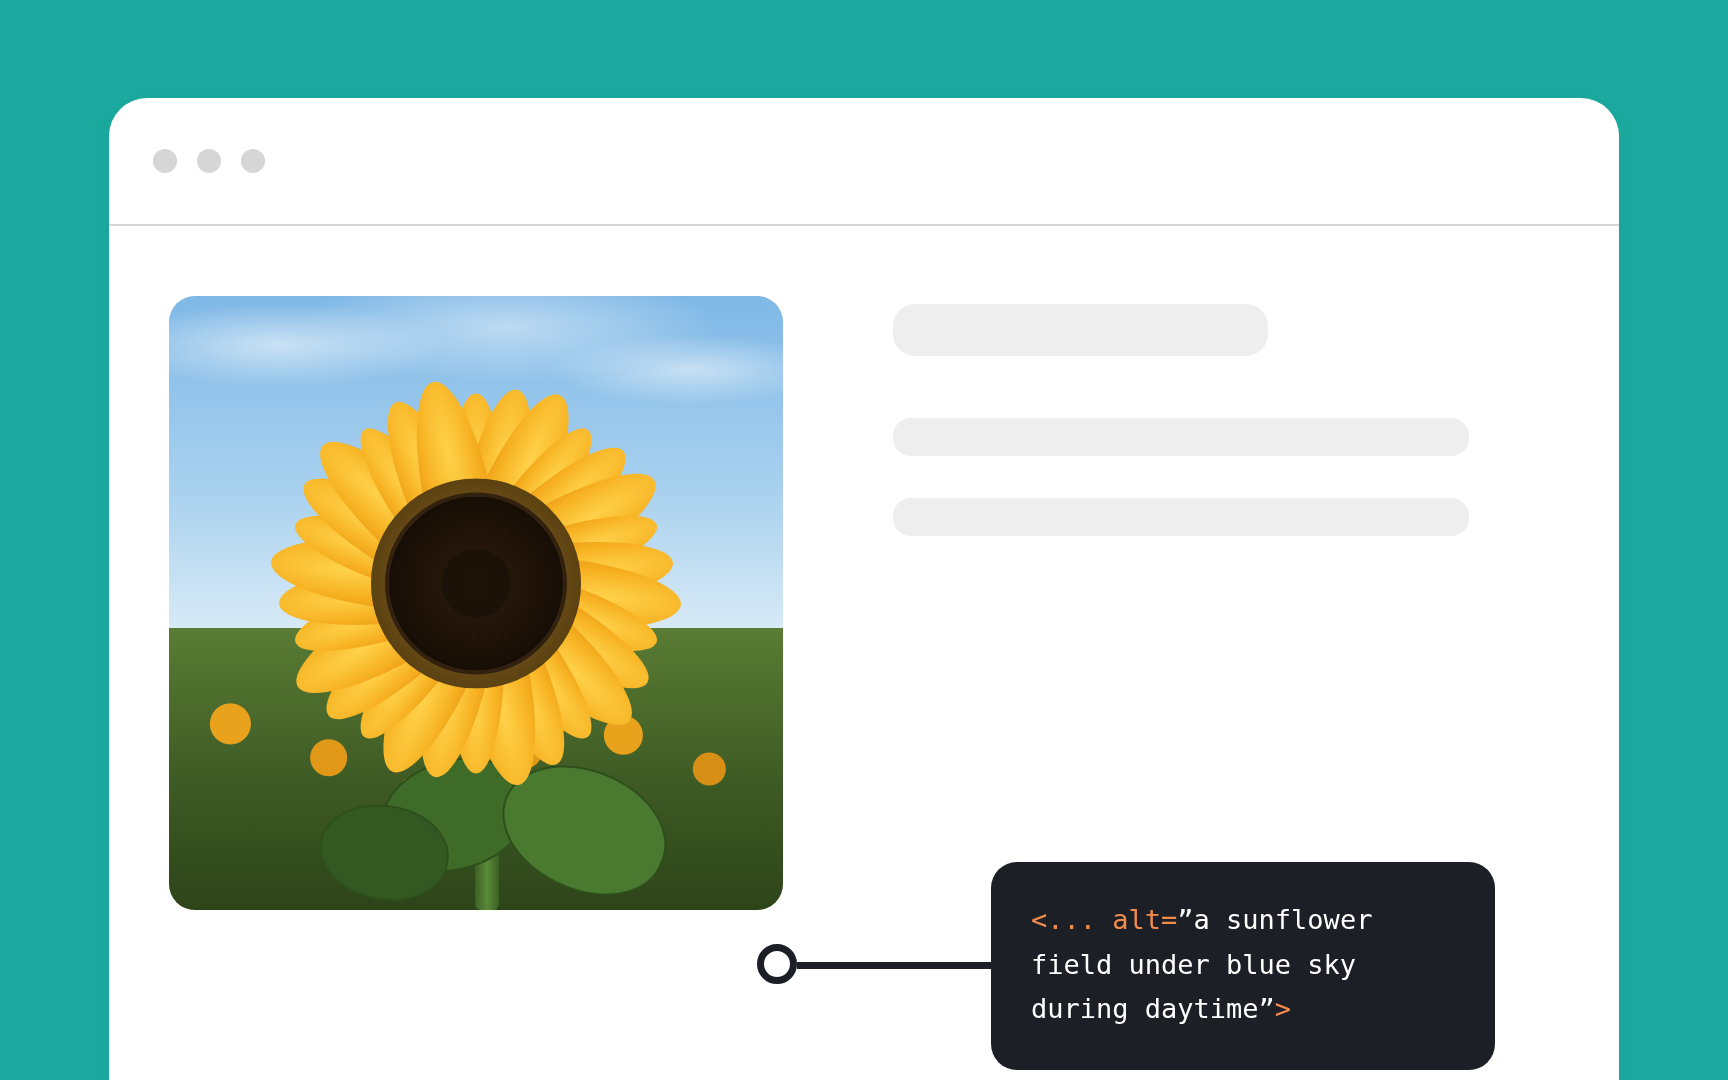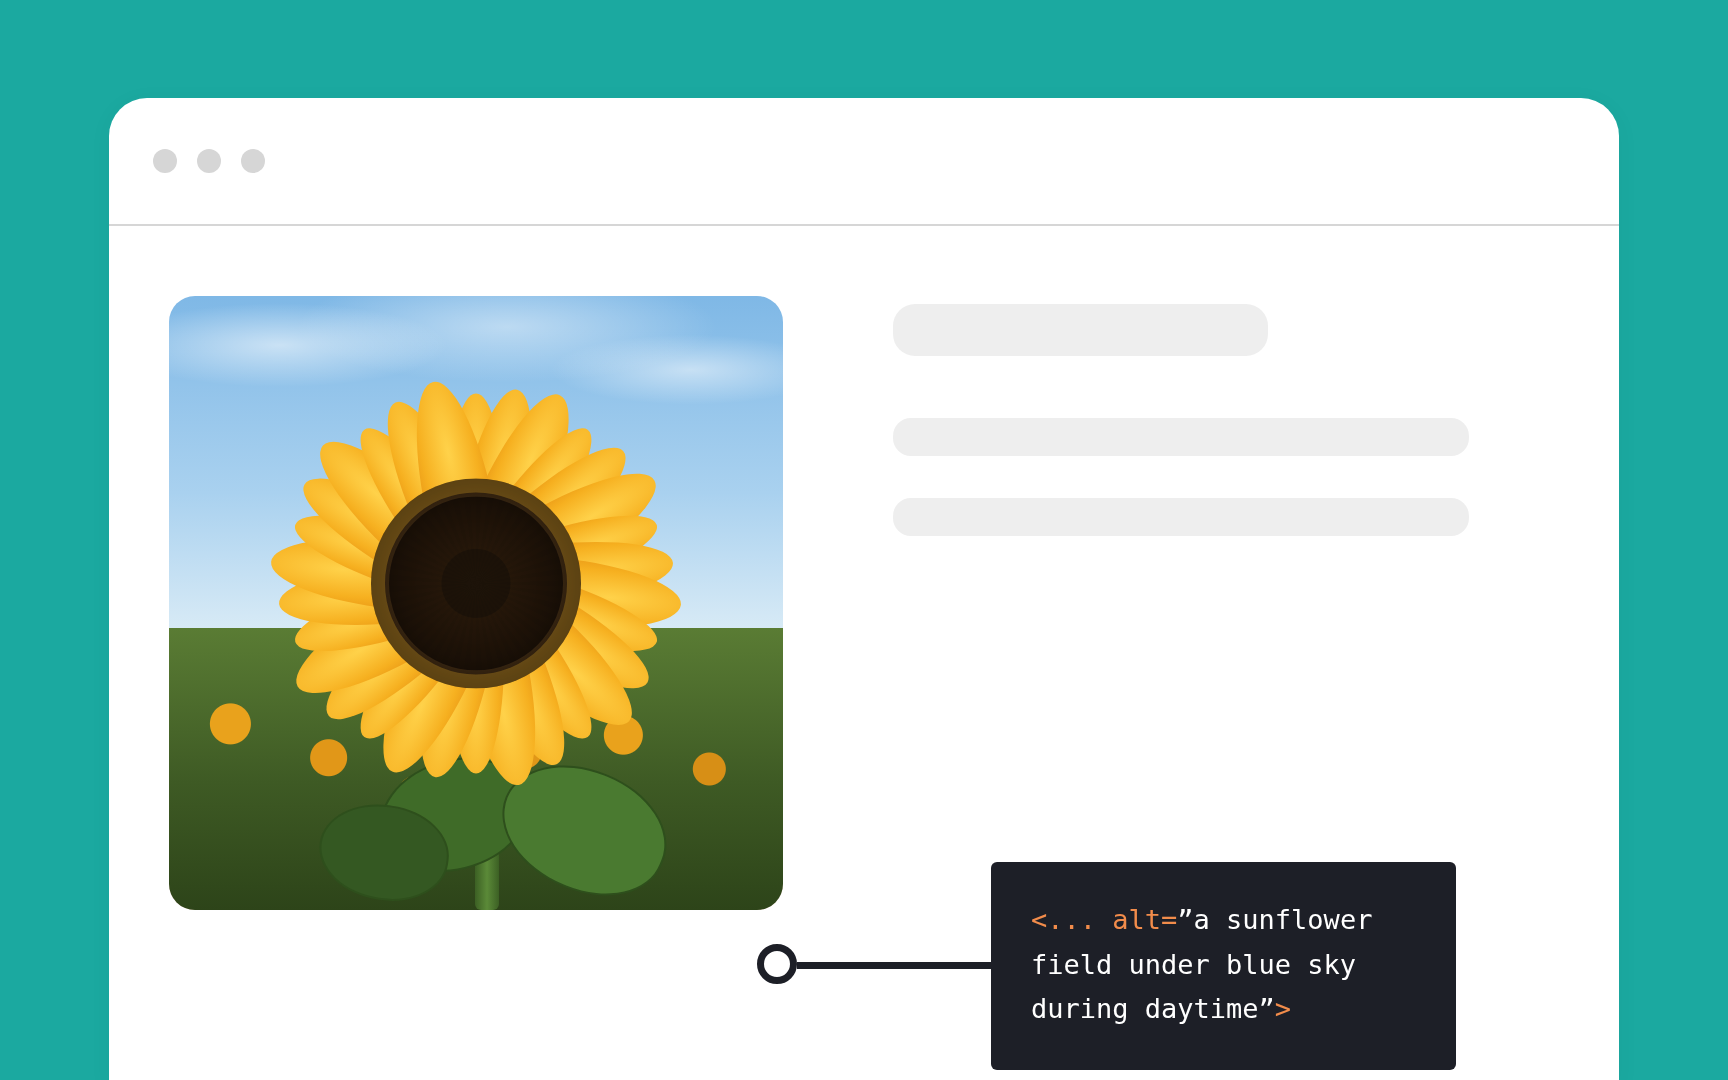--- a/index.html
+++ b/index.html
@@ -119,23 +119,23 @@
     width:40px;height:40px;border-radius:50%;
     background:#ffffff;border:7px solid #1d1f27;
     z-index:5;
   }
   .connector-line{
     position:absolute; left:688px; top:736px;
     width:210px; height:7px; background:#1d1f27; z-index:4;
   }
   .code-callout{
     position:absolute; left:882px; top:636px;
-    width:465px;
+    width:504px;
     background:#1d1f27;
-    border-radius:6px;
+    border-radius:26px;
     padding:36px 40px 38px 40px;
     font-family: ui-monospace, 'SF Mono', Menlo, Consolas, monospace;
     font-size:27px;
     line-height:1.65;
     color:#ffffff;
     z-index:6;
   }
   .tok-bracket{color:#f28c4b;}
   .tok-attr{color:#f28c4b;font-weight:500;}
   .tok-text{color:#ffffff;}

